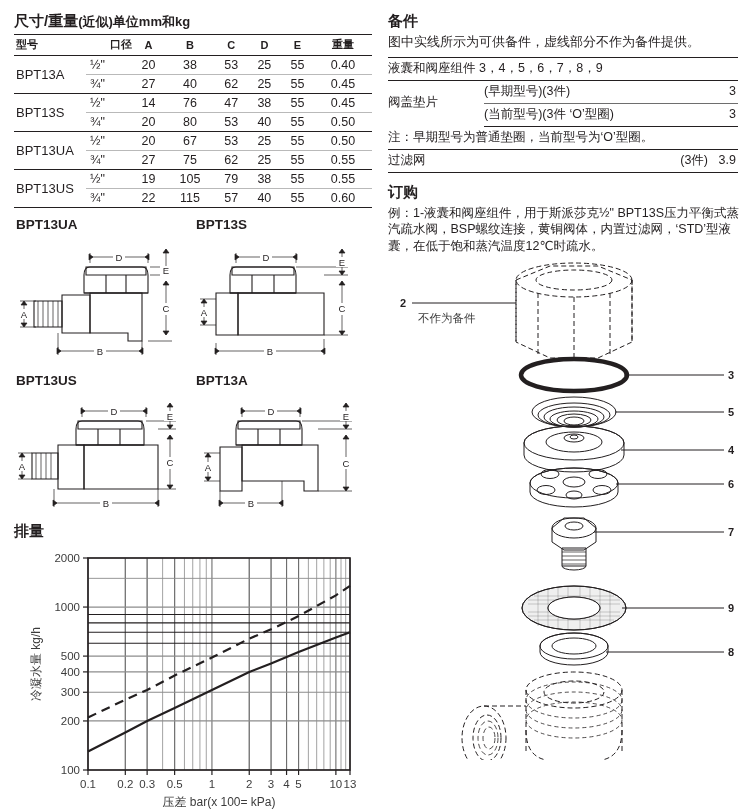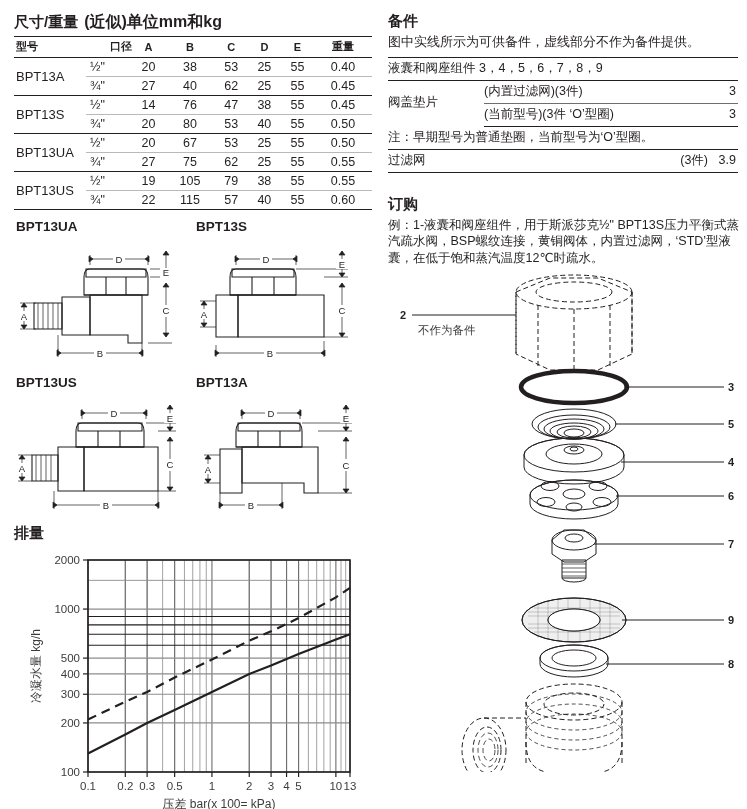--- a/index.html
+++ b/index.html
@@ -10,21 +10,21 @@
     font-family:"Liberation Sans","DejaVu Sans",sans-serif;
     color:#231f20;
     overflow:hidden;
   }
   .col-left  { position:absolute; left:14px;  top:12px; width:360px; }
   .col-right { position:absolute; left:388px; top:12px; width:352px; }
 
   h2.sec {
     font-size:15px; font-weight:bold; margin:0 0 3px 0; letter-spacing:0px;
   }
-  h2.sec .sub { font-size:16px; font-weight:bold;margin-left:6px; }
+  h2.sec .sub { font-size:13px; font-weight:bold; }
 
   
   table.dim { border-collapse:collapse; width:358px; font-size:12.5px; }
   table.dim th, table.dim td { padding:0; text-align:center; font-weight:normal; }
   table.dim thead th {
     font-weight:bold; font-size:11px; padding:2px 0 3px 0;
     border-top:1.6px solid #231f20; border-bottom:1.6px solid #231f20;
   }
   table.dim thead th.mdl { text-align:left; padding-left:2px; width:72px;}
   table.dim thead th.bore{ text-align:right; padding-left:4px; width:46px;}
@@ -448,39 +448,39 @@
   <p class="body">图中实线所示为可供备件，虚线部分不作为备件提供。</p>
 
 
   <table class="sp">
     <tbody>
         <tr>
       <td class="tl bl" colspan="3">液囊和阀座组件 3，4，5，6，7，8，9</td>
     </tr>
     <tr>
       <td class="lbl" rowspan="2">阀盖垫片</td>
-      <td class="thin">(内置过滤网)(3件)</td>
+      <td class="thin">(早期型号)(3件)</td>
       <td class="thin num">3</td>
     </tr>
     <tr>
       <td class="bl">(当前型号)(3件 ‘O’型圈)</td>
       <td class="bl num">3</td>
     </tr>
     <tr>
       <td class="bl" colspan="3">注：早期型号为普通垫圈，当前型号为‘O’型圈。</td>
     </tr>
     <tr>
       <td class="bl">过滤网</td>
       <td class="bl" style="text-align:right;">(3件)</td>
       <td class="bl num">3.9</td>
     </tr>
   </tbody>
     </table>
 
-  <h2 class="sec" style="margin-top:22px;">订购</h2>
+  <h2 class="sec" style="margin-top:10px;">订购</h2>
   <p class="tight">例：1-液囊和阀座组件，用于斯派莎克½" BPT13S压力平衡式蒸汽疏水阀，BSP螺纹连接，黄铜阀体，内置过滤网，‘STD’型液囊，在低于饱和蒸汽温度12℃时疏水。</p>
 
   <div style="position:relative; margin-top:6px;">
     <svg width="352" height="500" viewBox="0 0 352 500">
 
       <g fill="none" stroke="#231f20" stroke-width="1" stroke-dasharray="5,3">
         <path d="M128 20 l34 -14 h48 l34 14 v62 l-34 16 h-48 l-34 -16 z"></path>
         <ellipse cx="186" cy="20" rx="58" ry="17"></ellipse>
         <ellipse cx="186" cy="20" rx="38" ry="10"></ellipse>
         <path d="M128 20 v62 M244 20 v62 M150 33 v62 M222 33 v62 M186 37 v62"></path>

